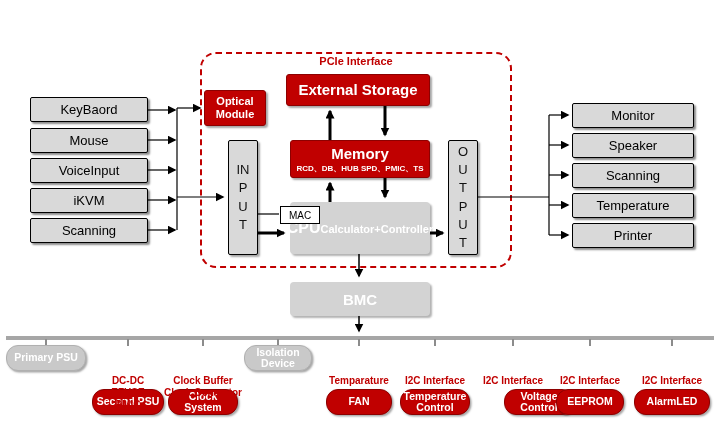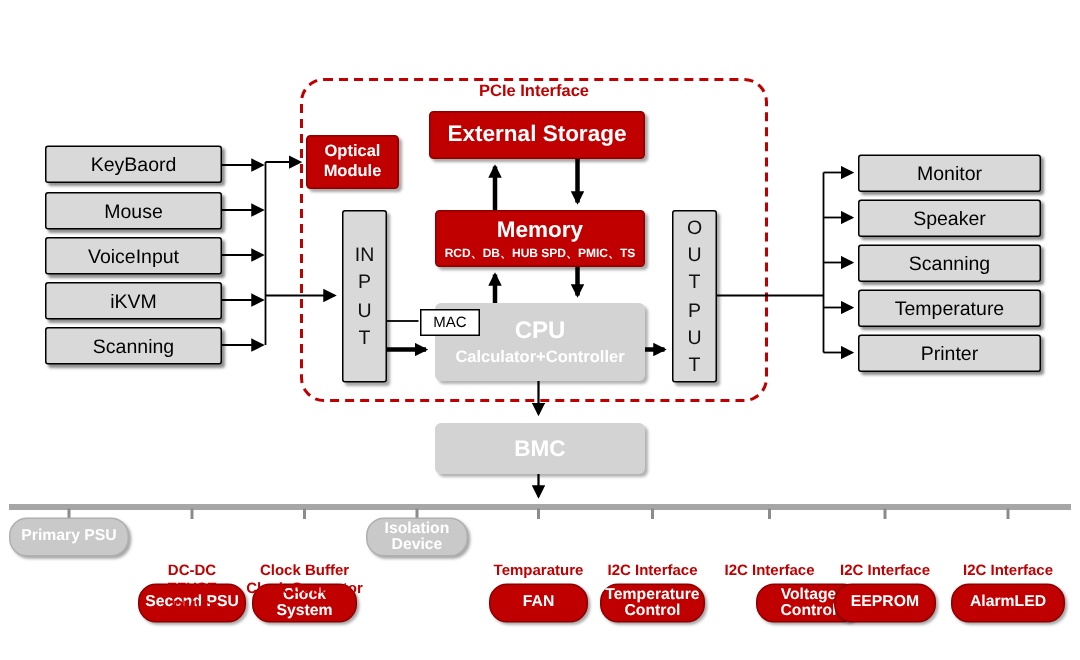--- a/index.html
+++ b/index.html
@@ -23,21 +23,21 @@
           align-items:center;justify-content:center;text-align:center;box-sizing:border-box;
           box-shadow:2px 2px 2px rgba(0,0,0,.35);line-height:1.15;}
 
   .vbox{position:absolute;width:30px;height:115px;background:#d9d9d9;
         border:1.5px solid #000;display:flex;align-items:center;justify-content:center;
         box-sizing:border-box;box-shadow:2px 2px 2px rgba(0,0,0,.35);border-radius:2px;}
   .vtext{display:inline-block;width:13px;word-break:break-all;line-height:1.4;
          text-align:center;font-size:13px;color:#111;}
 
   .graybig{position:absolute;background:#d3d3d3;border-radius:4px;display:flex;
-           flex-direction:column;align-items:center;justify-content:center;text-align:right;
+           align-items:center;justify-content:center;text-align:right;
            color:#fff;font-weight:bold;box-shadow:2px 2px 2px rgba(0,0,0,.3);box-sizing:border-box;}
 
   .macbox{position:absolute;left:280px;top:206px;width:40px;height:18px;background:#fff;
           border:1px solid #000;display:flex;align-items:center;justify-content:center;
           font-size:10px;color:#000;box-sizing:border-box;z-index:5;}
 
   .busbar{position:absolute;left:6px;top:336px;width:708px;height:4px;background:#a6a6a6;}
   .tick{position:absolute;top:339px;width:2px;height:7px;background:#8c8c8c;}
 
   .bmod{position:absolute;top:345px;height:26px;border-radius:12px;display:flex;

